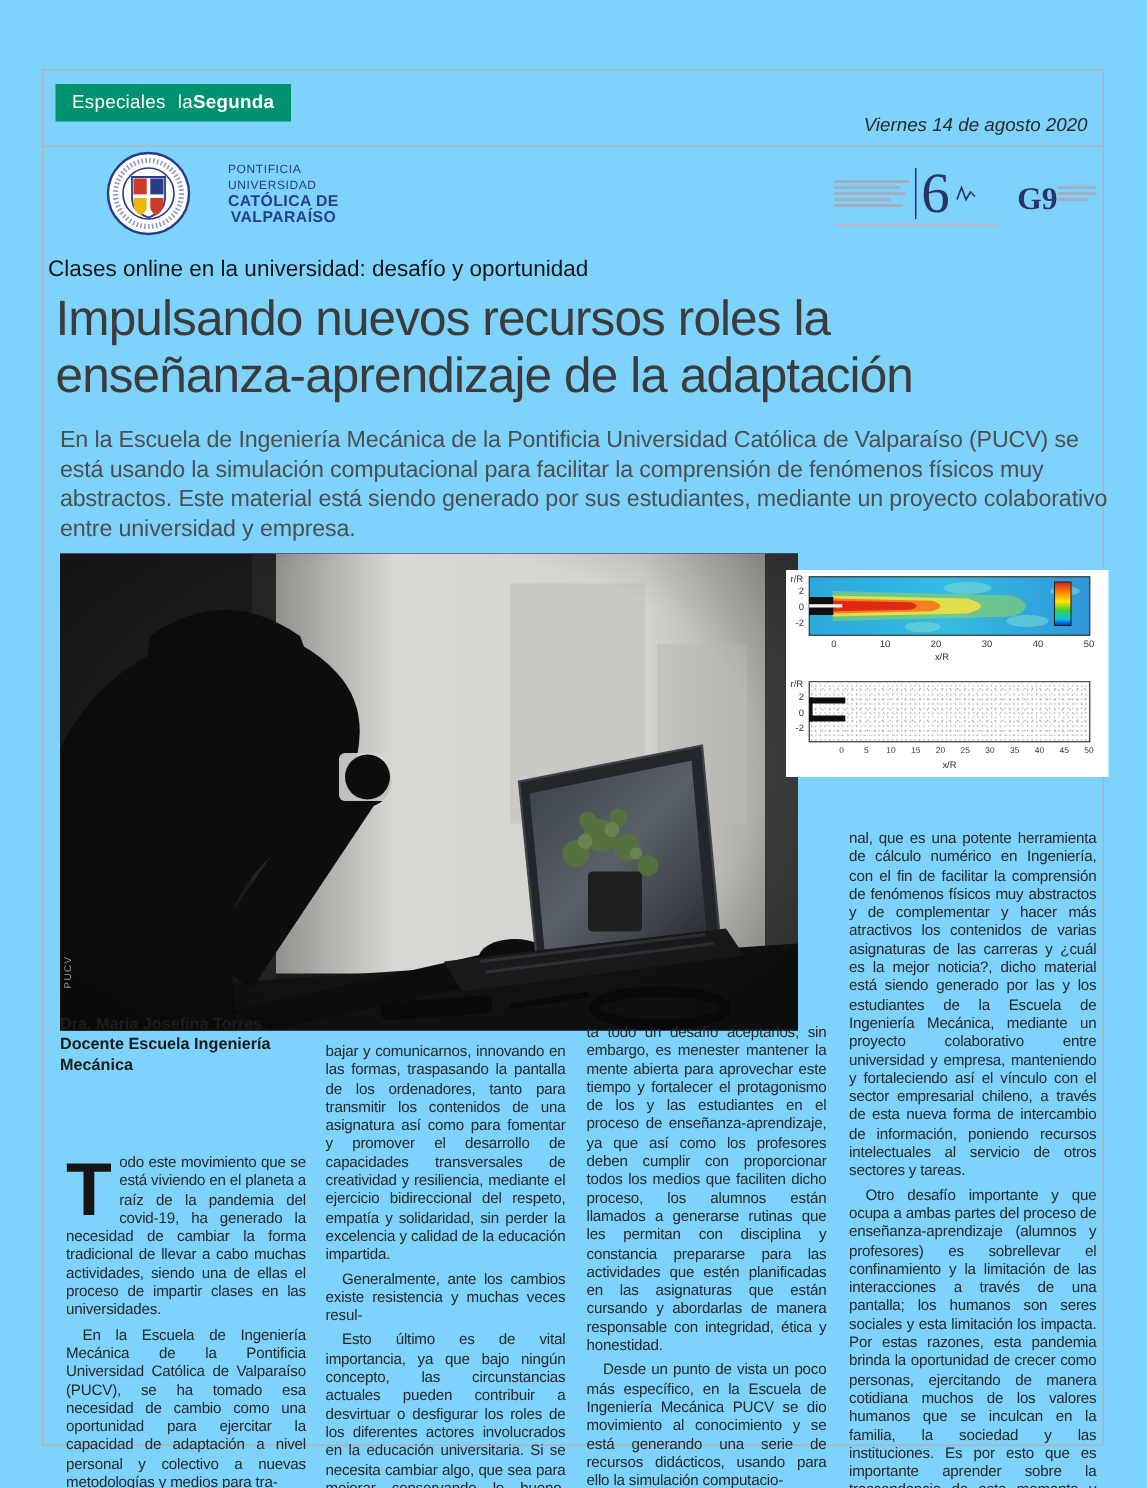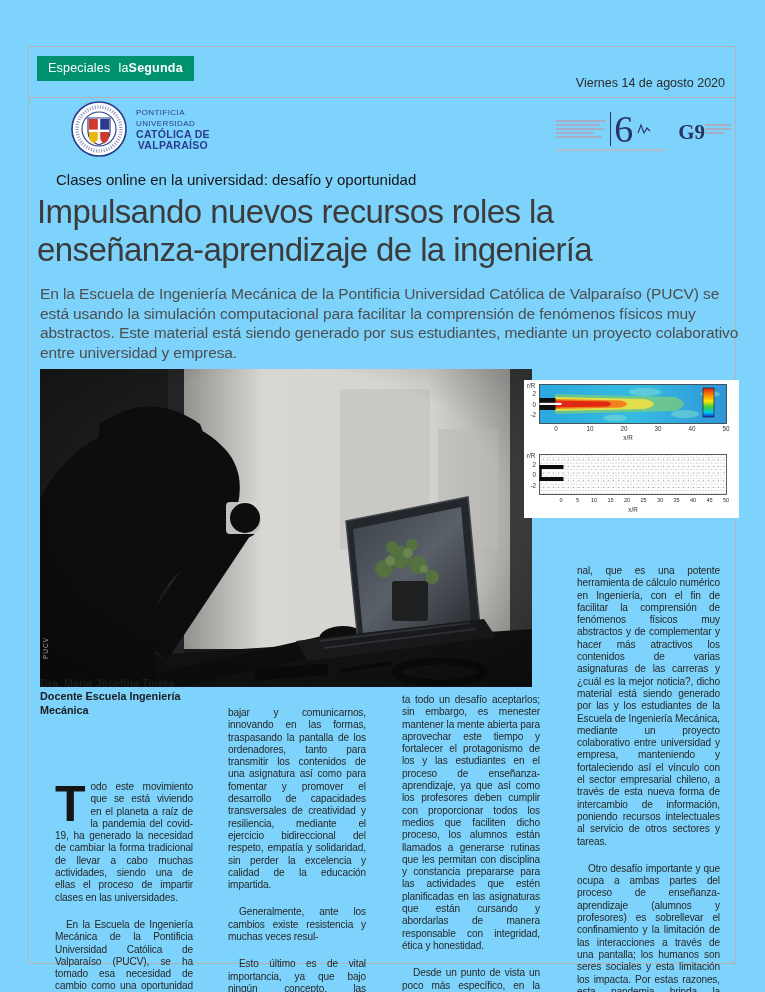--- a/index.html
+++ b/index.html
@@ -5,40 +5,40 @@
   html,body{margin:0;padding:0;background:#fff;}
   .page{position:relative;width:765px;height:992px;background:#7dd3fc;overflow:hidden;
         font-family:"Liberation Sans","DejaVu Sans",sans-serif;color:#222;}
   .frame{position:absolute;left:28px;top:46px;width:708px;height:918px;
          border:1px solid #b3b3b3;box-sizing:border-box;}
   .header-row{position:absolute;left:0;top:0;right:0;height:50px;border-bottom:1px solid #b3b3b3;}
   .badge{position:absolute;left:8px;top:9px;background:#00926e;color:#fff;
          font-size:12.5px;padding:5px 11px 6px;letter-spacing:.2px;}
   .badge .sep{display:inline-block;width:8px;}
   .badge b{font-weight:bold;}
-  .date{position:absolute;right:10px;bottom:7px;font-size:12.5px;color:#2a2a2a;}
-
-  .pucv-logo{position:absolute;left:70px;top:100px;display:flex;align-items:center;gap:8px;}
+  .date{position:absolute;right:10px;bottom:7px;font-size:12.5px;color:#2a2a2a;font-style:italic;}
+
+  .pucv-logo{position:absolute;left:70px;top:100px;display:flex;align-items:center;gap:24px;}
   .logo-text div{color:#2a3a8c;line-height:11px;}
   .logo-line-sm{font-size:8px;letter-spacing:.4px;}
   .logo-line-lg{font-size:10.5px;font-weight:bold;letter-spacing:.3px;text-align:center;}
 
   .top-right-logos{position:absolute;right:34px;top:112px;display:flex;align-items:center;gap:12px;}
   .anniv{display:flex;flex-direction:column;}
   .anniv-row{display:flex;align-items:center;gap:4px;}
   .tiny-lines div{height:2px;background:#a7adc2;margin:2px 0;border-radius:1px;}
   .anniv .big6{font-family:"Liberation Serif","DejaVu Serif",serif;font-size:38px;
                color:#2a3460;line-height:34px;border-left:1px solid #2a3460;padding-left:3px;}
   .anniv-bottom{height:2px;background:#b5bacb;margin-top:3px;border-radius:1px;}
   .g9{display:flex;flex-direction:row;align-items:flex-start;}
   .g9 .g9-mark{font-family:"Liberation Serif","DejaVu Serif",serif;font-size:21px;
                font-weight:bold;color:#2a3460;line-height:20px;}
   .g9 .tiny-lines div{width:26px;}
 
-  .kicker{position:absolute;left:56px;top:171px;font-size:15px;color:#161616;}
+  .kicker{position:absolute;left:32px;top:171px;font-size:15px;color:#161616;}
   .headline{position:absolute;left:37px;top:193px;width:695px;font-size:33px;line-height:37.5px;
             color:#3b3b3b;letter-spacing:-.6px;}
   .lead{position:absolute;left:40px;top:284px;width:700px;font-size:15.5px;line-height:19.6px;
         color:#4e4e4e;letter-spacing:-.1px;}
 
   .photo{position:absolute;left:40px;top:369px;width:492px;height:318px;background:#111;}
   .photo-credit-vert{position:absolute;left:2px;bottom:28px;writing-mode:vertical-rl;
                      transform:rotate(180deg);font-size:6.5px;color:#9a9a9a;letter-spacing:1px;}
 
   .figure-block{position:absolute;left:524px;top:380px;width:214px;background:#fff;padding-left:1px;}
@@ -46,21 +46,21 @@
   .chart text{font-family:"Liberation Sans","DejaVu Sans",sans-serif;fill:#333;}
   .fig-caption{margin-top:5px;text-align:right;font-size:10.3px;line-height:13px;color:#2d2d2d;
                padding-right:2px;}
 
   .credit{position:absolute;left:40px;top:677px;width:170px;font-size:10.8px;font-weight:bold;
           line-height:13.4px;color:#1c1c1c;}
   .credit div{margin:0;}
 
   .bodycol{position:absolute;width:168px;font-size:10.1px;line-height:12.3px;text-align:justify;
            color:#272727;letter-spacing:-.12px;}
-  .bodycol p{margin:15px;}
+  .bodycol p{margin:4px;}
   .bodycol p.indent{text-indent:11px;}
   #col1{left:40px;top:766px;}
   #col2{left:213px;top:692px;}
   #col3{left:387px;top:679px;}
   #col4{left:562px;top:550px;width:173px;}
   .dropcap{float:left;font-size:50px;line-height:41px;font-weight:bold;color:#151515;
            margin:3px 5px 0 0;}
 </style>
 </head>
 <body>
@@ -119,21 +119,21 @@
         <div></div>
           <div></div>
           <div style="width:20px"></div>
       </div>
     </div>
   </div>
 
   <div class="kicker">Clases online en la universidad: desafío y oportunidad</div>
   <div class="headline">
     <div>Impulsando nuevos recursos roles la</div>
-    <div>enseñanza-aprendizaje de la ingeniería</div>
+    <div>enseñanza-aprendizaje de la adaptación</div>
   </div>
   <div class="lead">En la Escuela de Ingeniería Mecánica de la Pontificia Universidad Católica de Valparaíso (PUCV) se está usando la simulación computacional para facilitar la comprensión de fenómenos físicos muy abstractos. Este material está siendo generado por sus estudiantes, mediante un proyecto colaborativo entre universidad y empresa.</div>
 
   <div class="photo">
     <svg width="492" height="318" viewBox="0 0 492 318">
       <defs>
         <linearGradient id="winGrad" x1="0" y1="0" x2="1" y2="0">
           <stop offset="0" stop-color="#8f8e8b"></stop>
             <stop offset="0.25" stop-color="#d8d7d3"></stop>
           <stop offset="0.75" stop-color="#d4d3cf"></stop>

